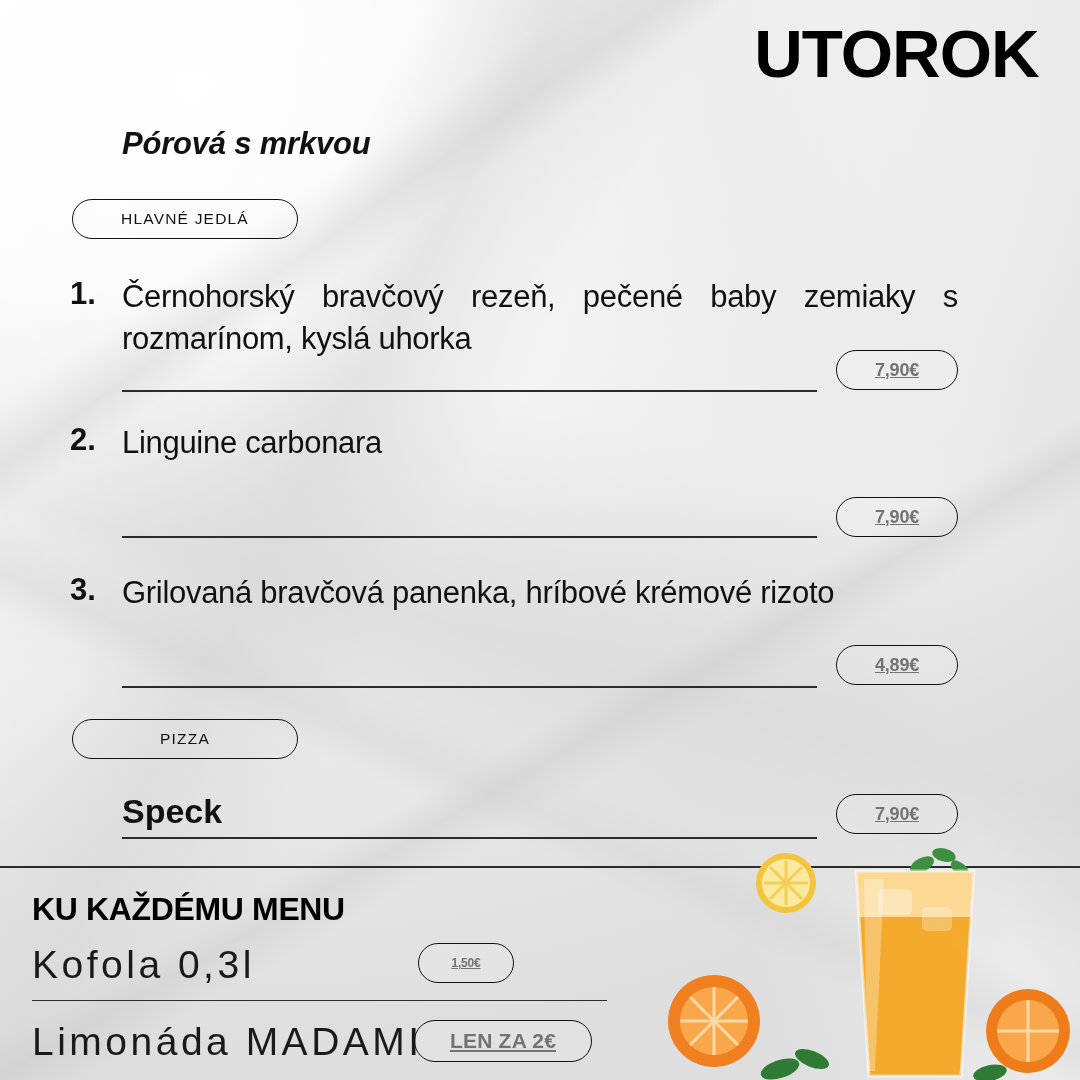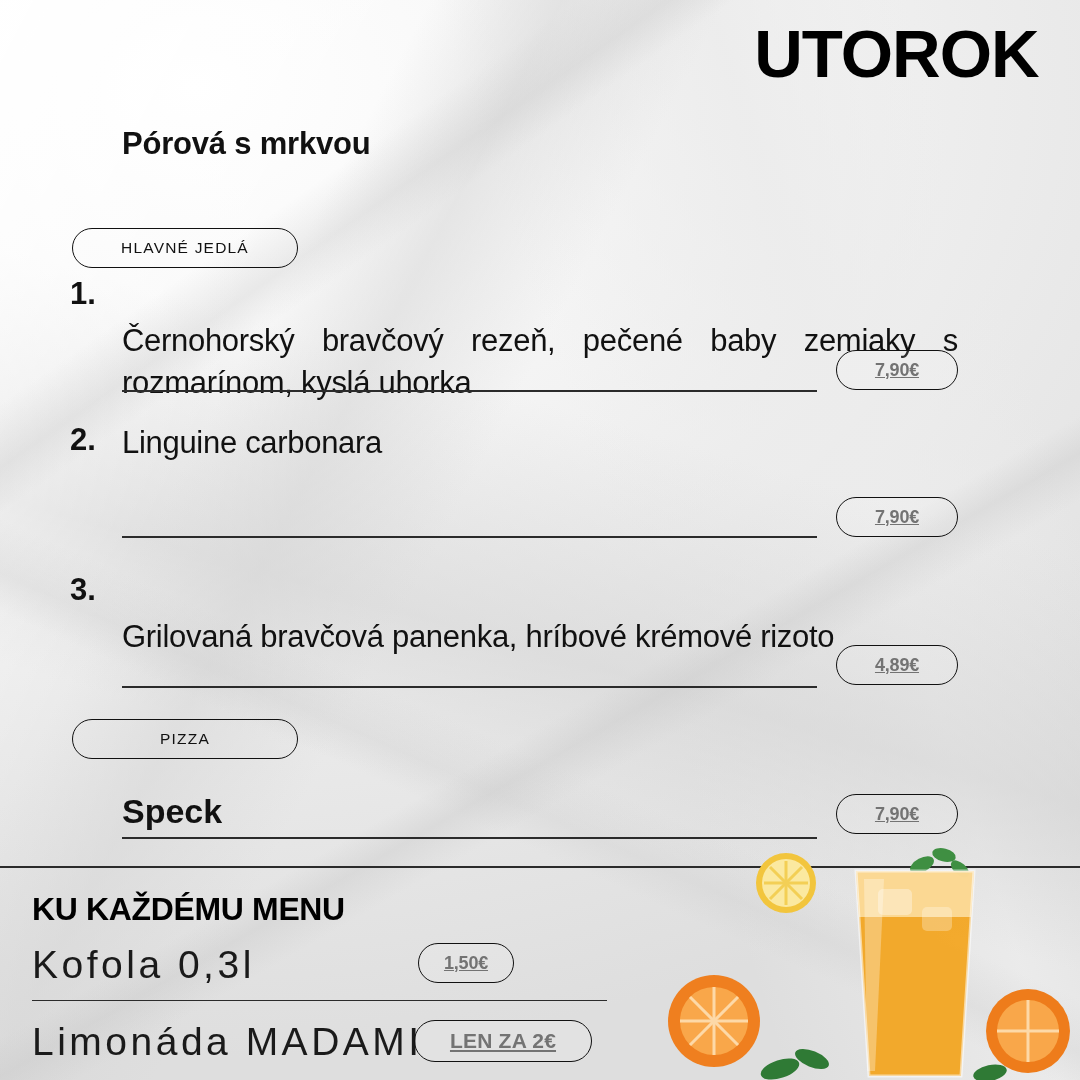--- a/index.html
+++ b/index.html
@@ -66,32 +66,33 @@
     padding: 0 22px;
     font-size: 15.5px;
     letter-spacing: 1.2px;
     color: #111;
     background: transparent;
     white-space: nowrap;
   }
   .pill.w1 { left: 72px; width: 226px; }
 
   #pill-polievka   { top: 50px; }
-  #pill-hlavne     { top: 199px; margin-top: 29px; }
+  #pill-hlavne     { top: 199px; }
   #pill-pizza      { top: 719px; }
 
   
   .soup {
     position: absolute;
     left: 122px;
     top: 126px;
     font-size: 31px;
     font-weight: bold;
     color: #111;
     letter-spacing: -0.2px;
+    font-style: italic;
   }
 
   
   .dish {
     position: absolute;
     left: 70px;
     width: 890px;
   }
   .dish .num {
     position: absolute;
@@ -106,21 +107,20 @@
     font-size: 31px;
     font-weight: 500;
     color: #111;
     line-height: 1.35;
     letter-spacing: -0.3px;
     width: 836px;
   }
   .dish .name.justify {
     text-align: justify;
     text-align-last: left;
-    margin-top: 44px;
   }
   .rule {
     position: absolute;
     left: 122px;
     width: 695px;
     height: 1.6px;
     background: #2b2b2b;
   }
 
   #dish1 { top: 276px; }
@@ -201,21 +201,21 @@
     width: 575px;
     height: 1.4px;
     background: #2b2b2b;
   }
 
   #price-kofola {
     left: 418px;
     top: 943px;
     width: 96px;
     height: 40px;
-    font-size: 18px;
+    font-size: 12px;
   }
   #price-limonada {
     left: 414px;
     top: 1020px;
     width: 178px;
     height: 42px;
     font-size: 21px;
     letter-spacing: 0.2px;
   }
 

